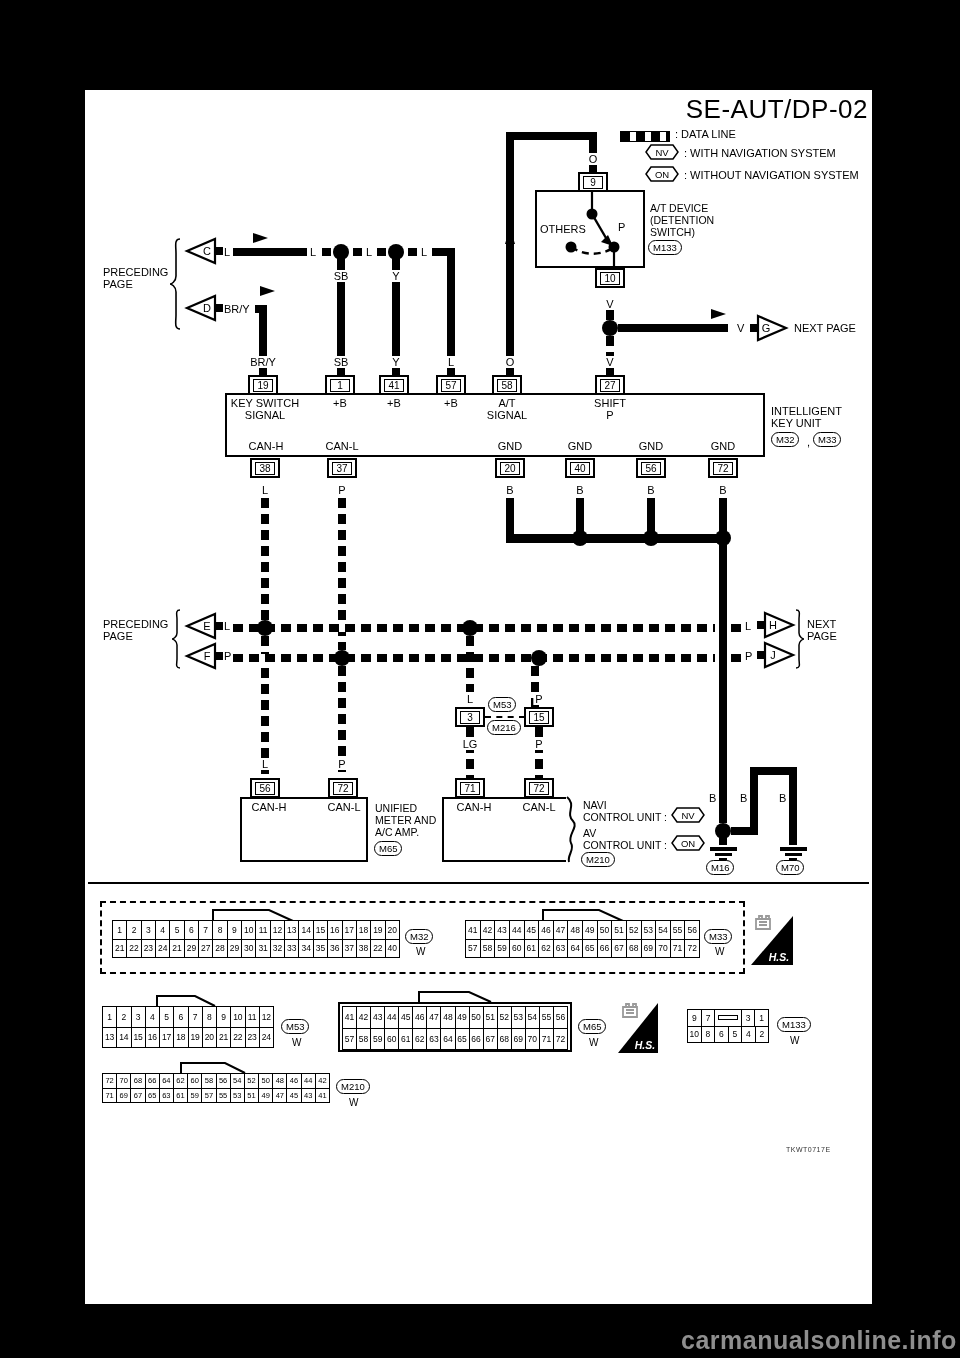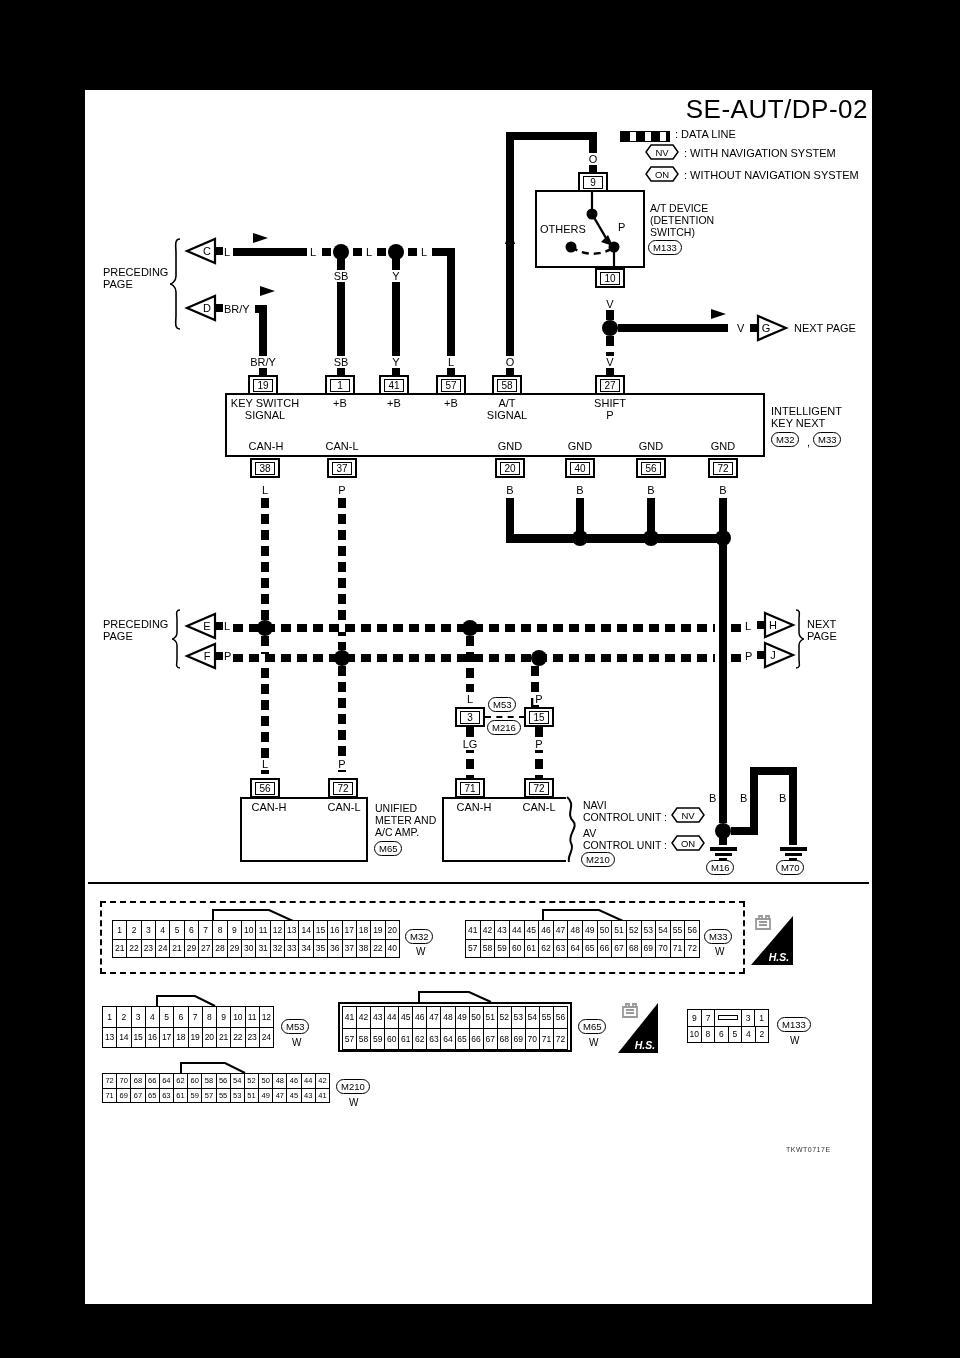--- a/index.html
+++ b/index.html
@@ -173,21 +173,21 @@
   <div class="lbl cx" style="left:422px;top:319px">SIGNAL</div>
   <div class="lbl cx" style="left:525px;top:307px">SHIFT</div>
   <div class="lbl cx" style="left:525px;top:319px">P</div>
   <div class="lbl cx" style="left:181px;top:350px">CAN-H</div>
   <div class="lbl cx" style="left:257px;top:350px">CAN-L</div>
   <div class="lbl cx" style="left:425px;top:350px">GND</div>
   <div class="lbl cx" style="left:495px;top:350px">GND</div>
   <div class="lbl cx" style="left:566px;top:350px">GND</div>
   <div class="lbl cx" style="left:638px;top:350px">GND</div>
   <div class="lbl" style="left:686px;top:315px">INTELLIGENT</div>
-  <div class="lbl" style="left:686px;top:327px">KEY NEXT</div>
+  <div class="lbl" style="left:686px;top:327px">KEY UNIT</div>
   <div class="oval" style="left:686px;top:342px">M32</div>
   <div class="lbl" style="left:722px;top:346px">,</div>
   <div class="oval" style="left:728px;top:342px">M33</div>
 
   <div class="term" style="left:165px;top:368px">
         <span class="tinner">38</span>
       </div>
   <div class="term" style="left:242px;top:368px">
         <span class="tinner">37</span>
       </div>
@@ -606,13 +606,14 @@
           <div class="pin">41</div>
         </div>
   </div>
   <div class="oval" style="left:251px;top:989px">M210</div>
   <div class="wmark" style="left:264px;top:1007px">W</div>
 
   <div class="abs" style="left:701px;top:1056px;font-size:7px;letter-spacing:0.5px;color:#333">TKWT0717E</div>
 
 </div>
 
+<div class="abs" style="left:681px;top:1326px;font-size:25px;font-weight:bold;letter-spacing:0.5px;color:#8f8f8f">carmanualsonline.info</div>
 </div>
 
 </body></html>

